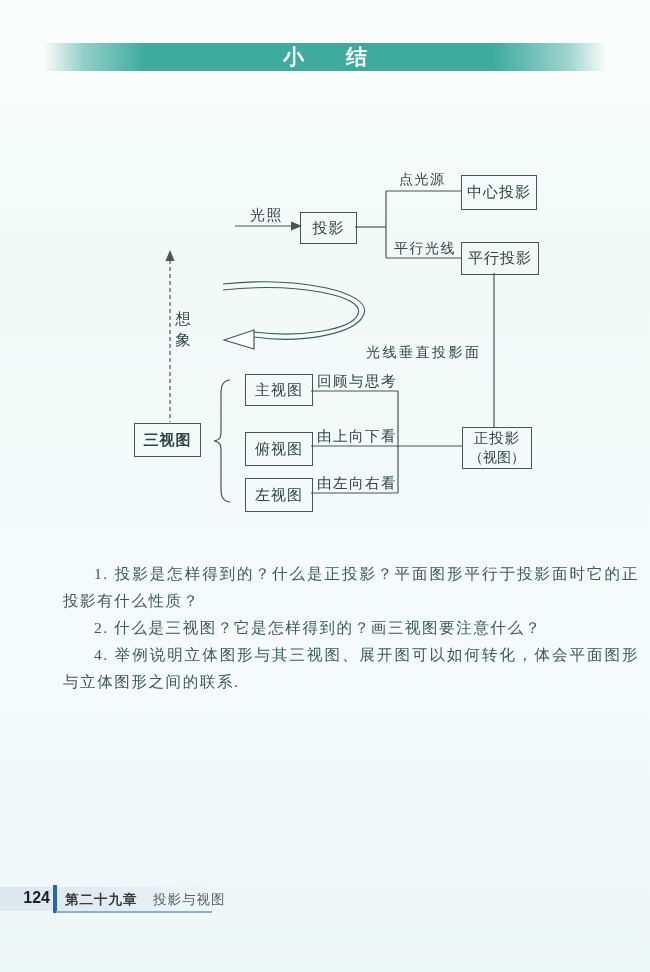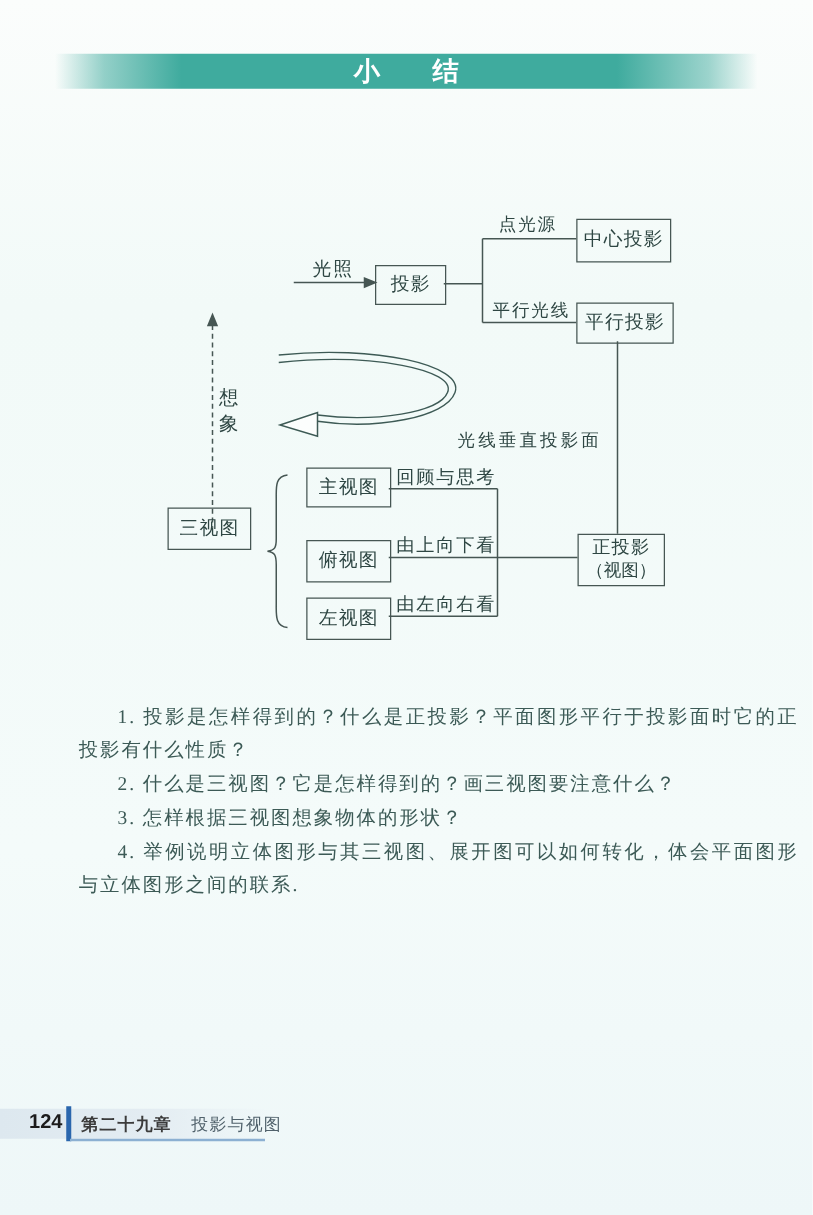--- a/index.html
+++ b/index.html
@@ -119,21 +119,21 @@
   <div class="abs dbox" style="left:461px;top:175px;width:74px;height:33px;">
     <span>中心投影</span>
   </div>
   <div class="abs dbox" style="left:462px;top:427px;width:68px;height:40px;font-size:14.5px;">
     <span>正投影</span>
     <span class="sub">（视图）</span>
   </div>
   <div class="abs dbox" style="left:461px;top:242px;width:76px;height:31px;">
     <span>平行投影</span>
   </div>
-  <div class="abs dbox" style="left:134px;top:406px;width:65px;height:32px;">
+  <div class="abs dbox" style="left:134px;top:423px;width:65px;height:32px;font-weight:bold;">
     <span>三视图</span>
   </div>
   <div class="abs dbox" style="left:245px;top:374px;width:66px;height:30px;">
     <span>主视图</span>
   </div>
   <div class="abs dbox" style="left:245px;top:432px;width:66px;height:32px;">
     <span>俯视图</span>
   </div>
   <div class="abs dbox" style="left:245px;top:478px;width:66px;height:32px;">
     <span>左视图</span>
@@ -144,21 +144,20 @@
   <div class="abs dlabel" style="left:394px;top:240px;">平行光线</div>
   <div class="abs dlabel" style="left:366px;top:344px;letter-spacing:2.5px;">光线垂直投影面</div>
   <div class="abs dlabel vert-label" style="left:174px;top:308px;">想象</div>
   <div class="abs dlabel" style="left:317px;top:372px;font-size:14.5px;">回顾与思考</div>
   <div class="abs dlabel" style="left:317px;top:427px;font-size:14.5px;">由上向下看</div>
   <div class="abs dlabel" style="left:317px;top:474px;font-size:14.5px;">由左向右看</div>
 
   <div class="abs qblock">
     <p>1. 投影是怎样得到的？什么是正投影？平面图形平行于投影面时它的正投影有什么性质？</p>
     <p>2. 什么是三视图？它是怎样得到的？画三视图要注意什么？</p>
-    <p>3. 怎样根据三视图想象物体的形状？</p>
     <p>4. 举例说明立体图形与其三视图、展开图可以如何转化，体会平面图形与立体图形之间的联系.</p>
   </div>
 
   <div class="abs footer-band"></div>
   <div class="abs page-num">124</div>
   <div class="abs foot-bar"></div>
   <div class="abs foot-chapter">第二十九章</div>
   <div class="abs foot-title">投影与视图</div>
   <div class="abs foot-rule"></div>
 

